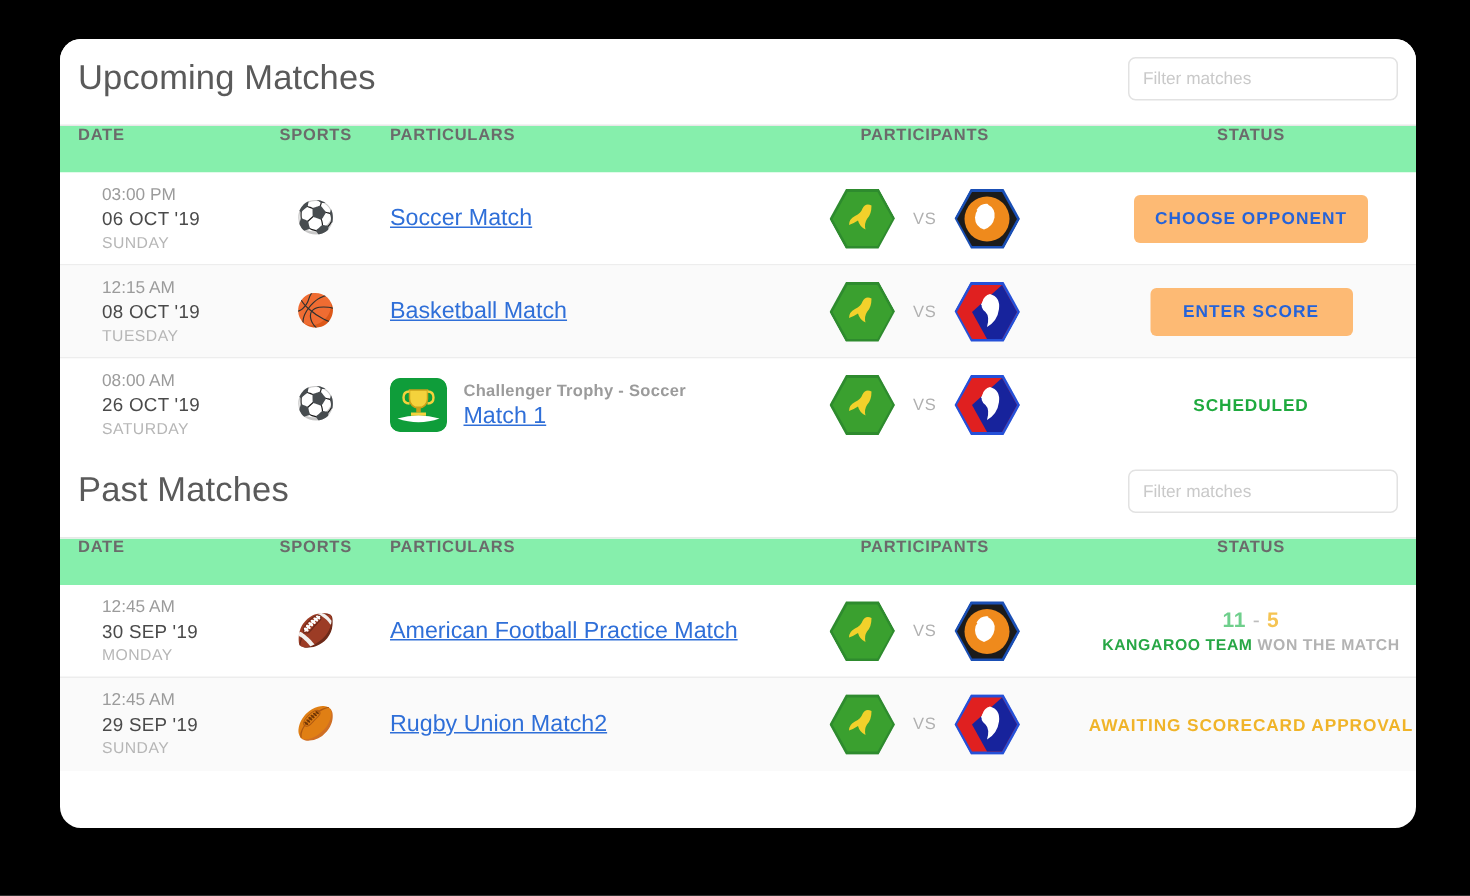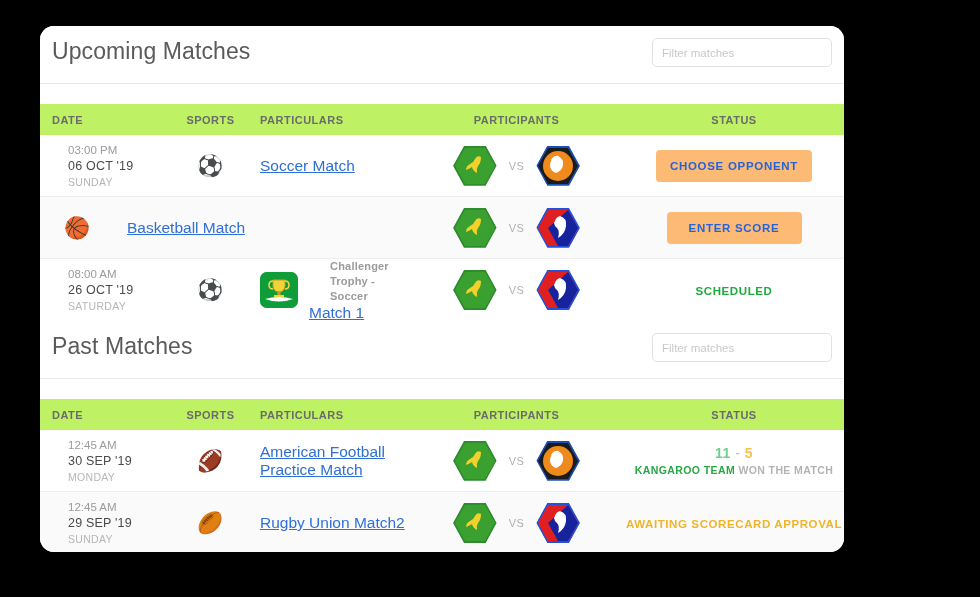--- a/index.html
+++ b/index.html
@@ -11,21 +11,21 @@
     overflow: hidden;
   }
   .stage {
     position: relative;
     width: 980px; height: 597px;
     background: #000;
   }
   .card {
     position: absolute;
     left: 40px; top: 26px;
-    width: 804px; height: 526px;
+    width: 904px; height: 526px;
     background: #ffffff;
     border-radius: 14px;
     box-shadow: 0 6px 24px rgba(0,0,0,0.45);
     overflow: hidden;
   }
 
   
   .section-head {
     position: relative;
     height: 58px;
@@ -52,28 +52,26 @@
     font-size: 11.5px;
     color: #7a7a7a;
     padding: 0 9px;
     outline: none;
   }
   .filter-box::placeholder { color: #c9c9c9; }
 
   
   .thead {
     display: flex;
-    align-items: center;
     height: 31px;
-    background: #bef264;
+    background: #86efac;
     font-size: 11px;
     font-weight: bold;
     color: #6b6b6b;
     letter-spacing: .5px;
-    margin-top: 20px;
   }
   .row {
     display: flex;
     align-items: center;
     height: 62px;
     border-bottom: 1px solid #ededed;
     background: #ffffff;
   }
   .row.alt { background: #fafafa; }
   .row.last { border-bottom: none; }
@@ -91,21 +89,21 @@
   .thead .c-status { text-align:center; }
 
   
   .d-time { font-size: 11.5px; color: #9b9b9b; line-height: 15px; }
   .d-date { font-size: 12.5px; color: #4a4a4a; font-weight: normal; line-height: 17px; letter-spacing:.2px; }
   .d-day  { font-size: 10.5px; color: #b6b6b6; line-height: 14px; letter-spacing:.3px; }
 
   
   .p-wrap { display: flex; align-items: center; }
   .p-title { font-size: 15.5px; color: #2f6fd8; }
-  .p-sub { font-size: 11px; color: #9b9b9b; font-weight: bold; letter-spacing:.2px; line-height:15px;margin-left:21px; }
+  .p-sub { font-size: 11px; color: #9b9b9b; font-weight: bold; letter-spacing:.2px; line-height:15px; }
   .p-text-col { display: flex; flex-direction: column; justify-content: center; }
 
   
   .trophy {
     width: 38px; height: 36px;
     border-radius: 7px;
     background: #0f9d3a;
     margin-right: 11px;
     flex: 0 0 38px;
     position: relative;
@@ -208,20 +206,25 @@
             <path d="M15 16 q3 -5 8 -4 q-4 3 -5 6 z" fill="#ffffff"></path>
           </svg>
         </span>
       </div>
       <div class="c-status">
         <button class="btn">CHOOSE OPPONENT</button>
       </div>
     </div>
 
     <div class="row alt">
+      <div class="c-date">
+        <div class="d-time">12:15 AM</div>
+        <div class="d-date">08 OCT '19</div>
+        <div class="d-day">TUESDAY</div>
+      </div>
       <div class="c-sports">
         <span class="sport-ico">🏀</span>
       </div>
       <div class="c-part">
         <div class="p-wrap">
           <div class="p-text-col">
             <a class="p-title" href="#">Basketball Match</a>
           </div>
         </div>
       </div>

